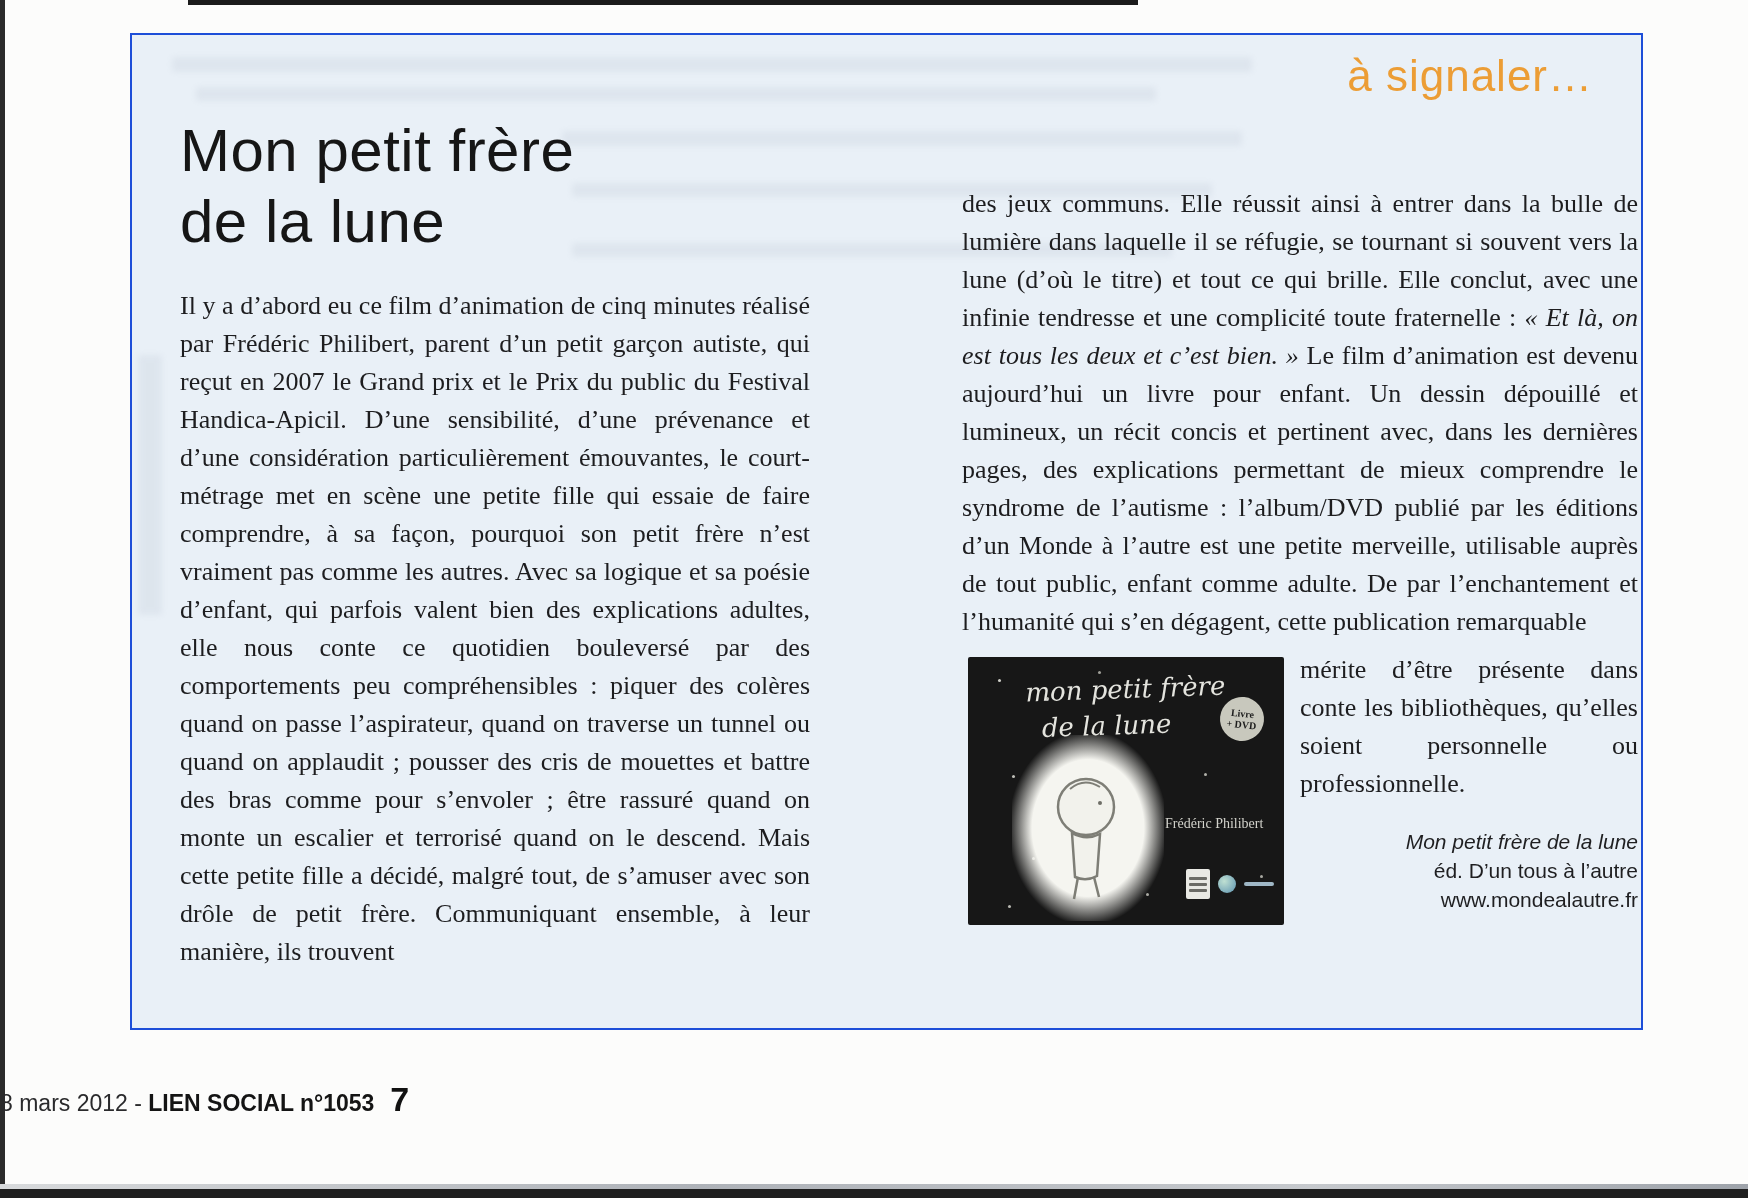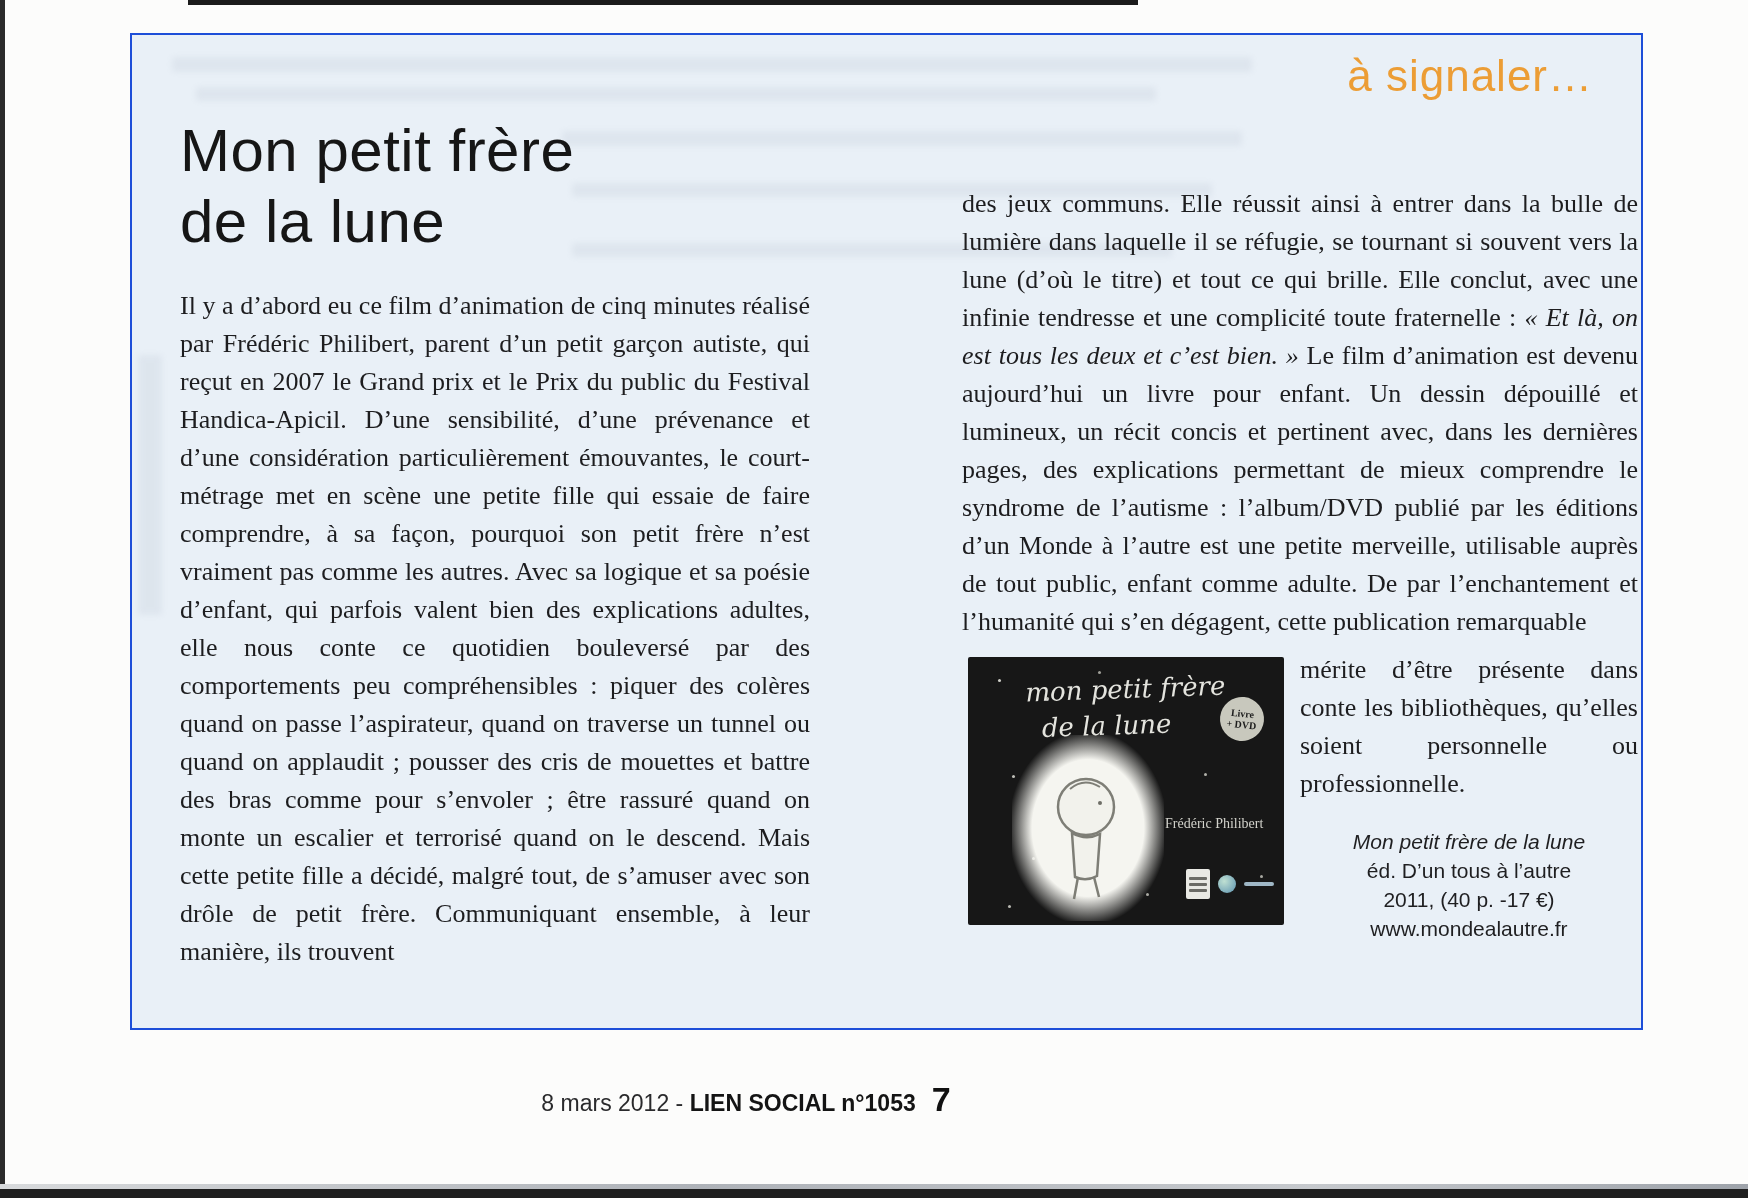--- a/index.html
+++ b/index.html
@@ -95,27 +95,27 @@
   .logo-square { width:24px; height:30px; background:#e9e9e4; border-radius:2px;
     display:flex; flex-direction:column; justify-content:center; gap:3px; padding:3px; box-sizing:border-box; }
   .logo-square i { display:block; height:3px; background:#6b6b66; border-radius:1px; }
   .logo-circle { width:18px; height:18px; border-radius:50%;
     background:radial-gradient(circle at 35% 35%, #bfe0d2, #5d93b0); }
   .logo-bar { width:30px; height:4px; background:#9fb7c6; border-radius:2px; }
 
   
   .pub-info {
     margin-top:24px; font-family:"Liberation Sans", sans-serif;
-    font-size:21px; line-height:29px; color:#1f1f21; text-align:center;
+    font-size:21px; line-height:29px; color:#1f1f21; text-align:right;
   }
   .pub-title { font-style:italic; }
 
   
   .footer {
-    position:absolute; top:1080px; left:0; width:1492px; text-align:center;
+    position:absolute; top:1080px; left:0; width:1492px; text-align:left;
     font-size:23px; color:#2a2a2c;
   }
   .footer .mag { font-weight:700; color:#141414; }
   .footer .pagenum { font-weight:700; font-size:34px; color:#111; margin-left:16px; }
 </style>
 </head>
 <body>
 
 <div class="page">
 
@@ -181,21 +181,20 @@
             <div class="logo-bar"></div>
           </div>
         </div>
 
         <div class="rc-side" style="overflow:hidden;">
           <p>mérite d’être présente dans conte les bibliothèques, qu’elles soient personnelle ou professionnelle.</p>
 
           <div class="pub-info">
             <div class="pub-title">Mon petit frère de la lune</div>
             <div>éd. D’un tous à l’autre</div>
-            <div>2011, (40 p. -17 €)</div>
             <div>www.mondealautre.fr</div>
           </div>
         </div>
 
       </div>
     </div>
 
   </div>
 
   <div class="footer">

